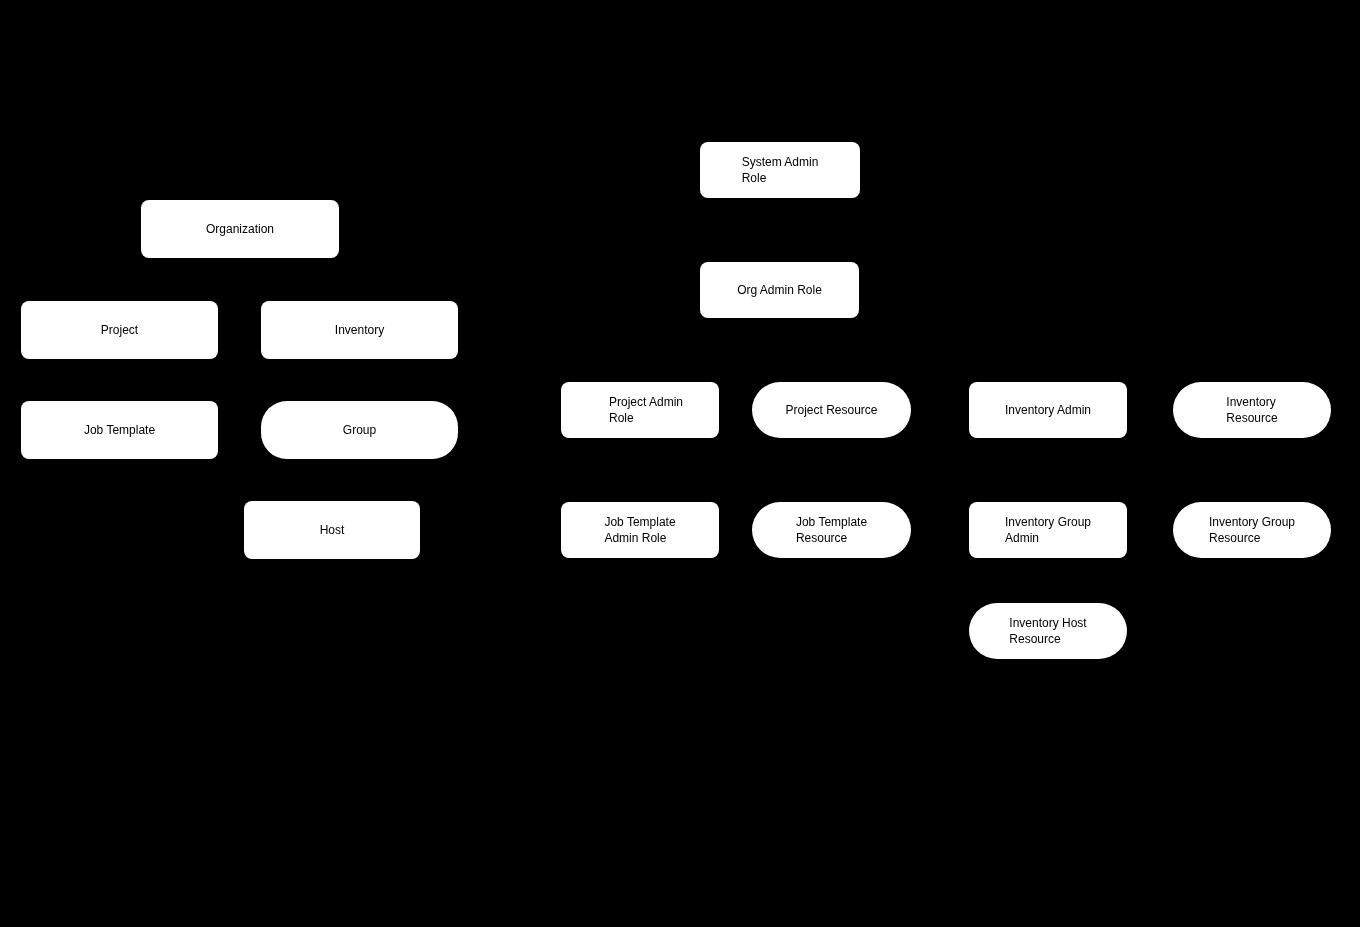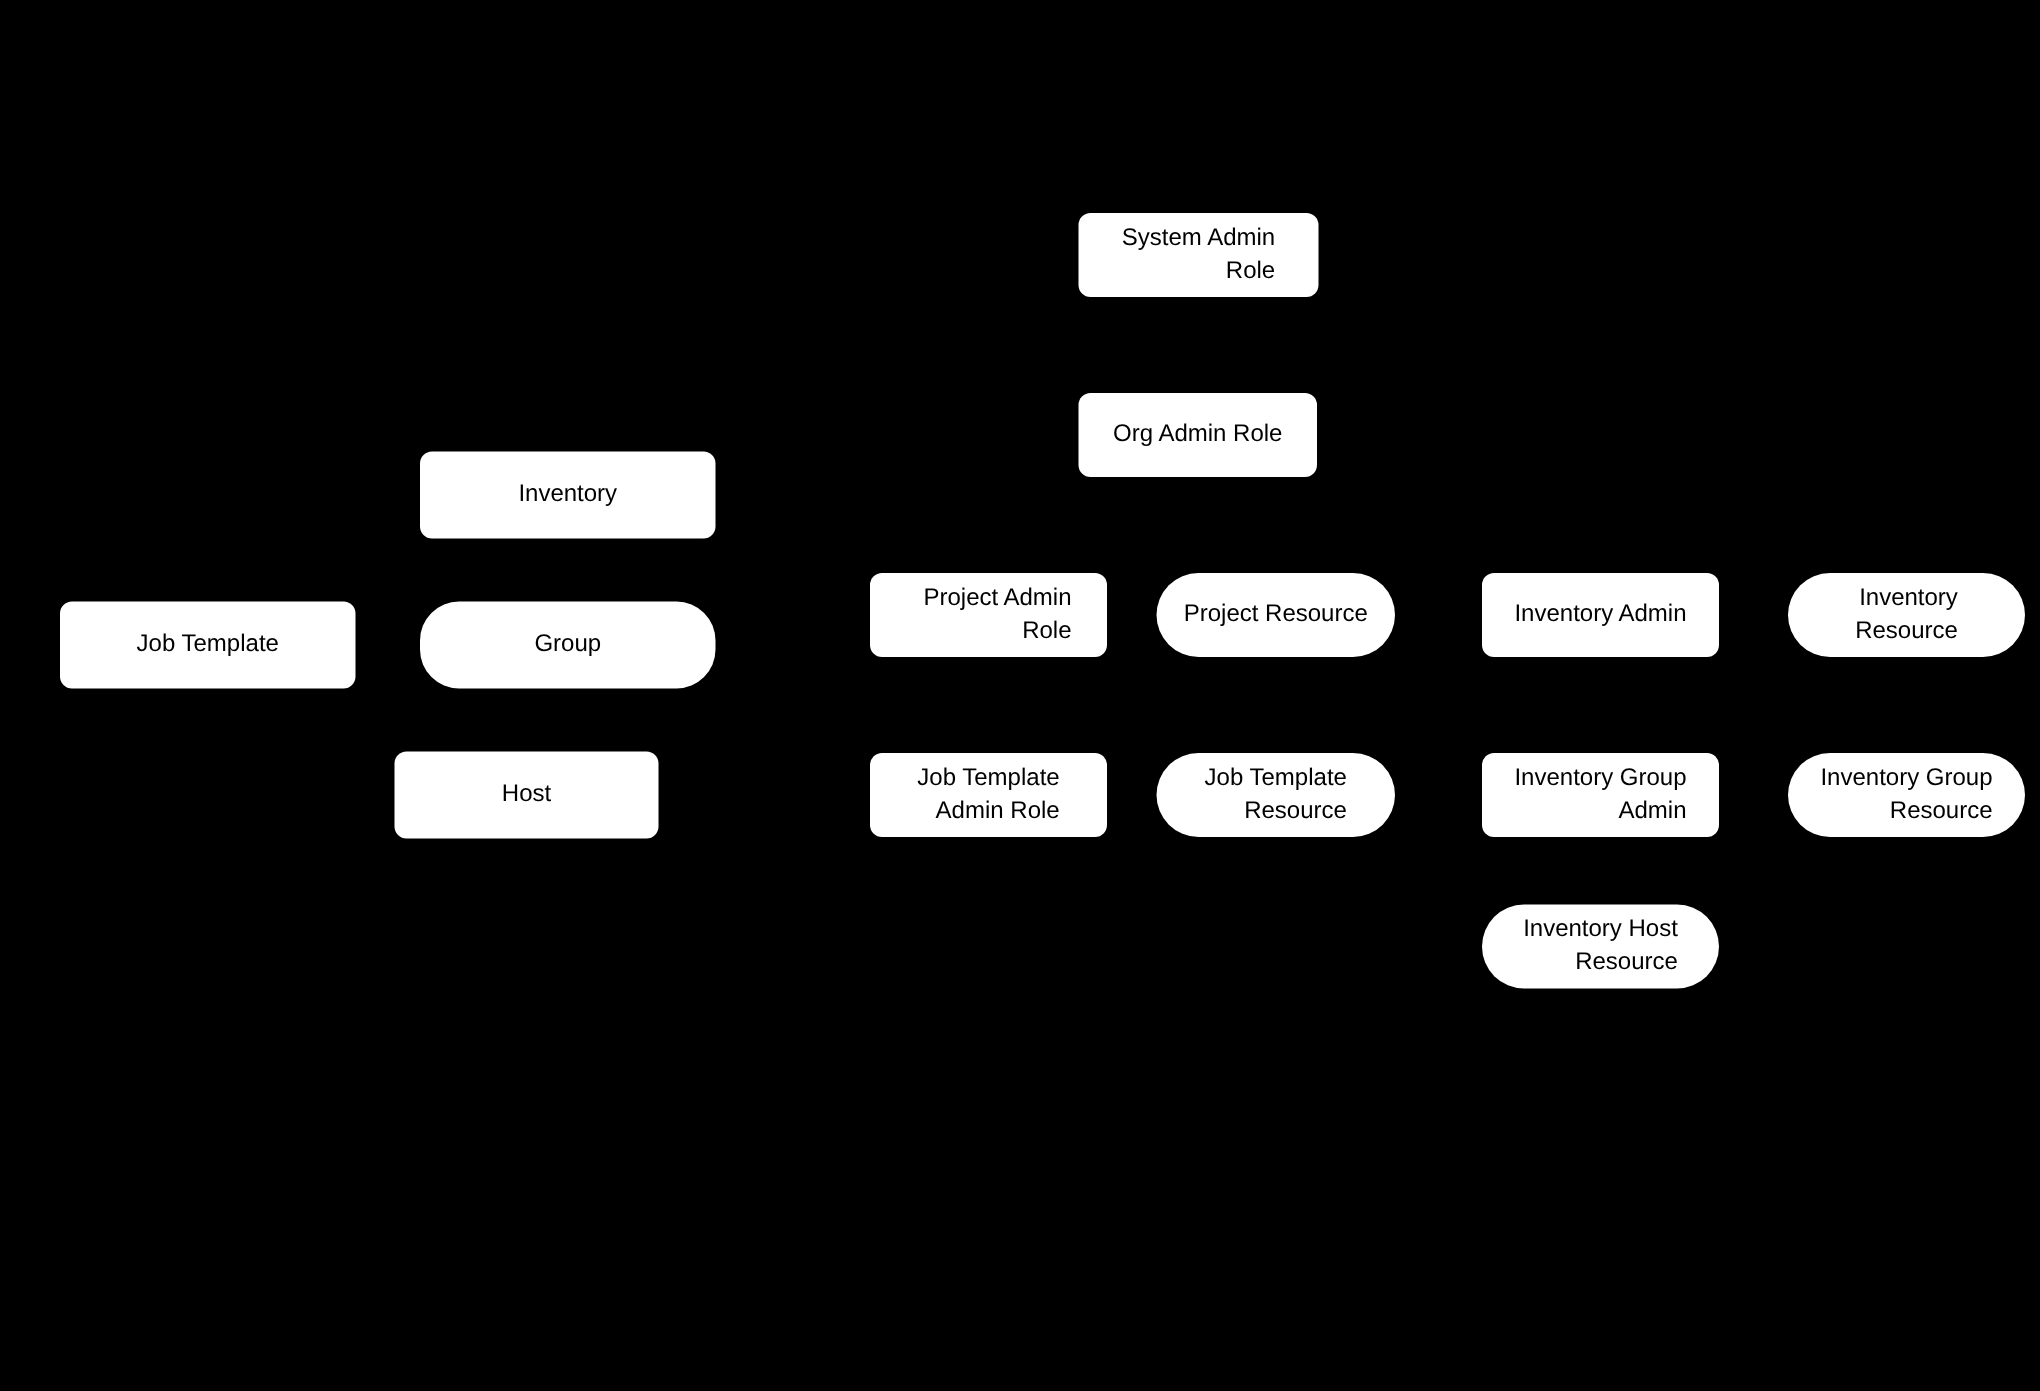--- a/index.html
+++ b/index.html
@@ -20,38 +20,39 @@
     width: 1360px;
     height: 927px;
   }
   .node {
     position: absolute;
     background: var(--fill, #ffffff);
     color: var(--text, #000000);
     display: flex;
     align-items: center;
     justify-content: center;
-    text-align: right;
-    font-size: 16px;
+    text-align: left;
+    font-size: 12px;
     line-height: 1.35;
     white-space: pre-line;
     border-radius: 8px;
     box-sizing: border-box;
-    margin-left: 19px;
   }
   .stadium {
     border-radius: 28px;
   }
 </style>
 </head>
 <body>
 
 <div class="canvas">
 
+  <div class="node" style="left:141px; top:200px; width:198px; height:58px;">Organization</div>
 
+  <div class="node" style="left:21px; top:301px; width:197px; height:58px;">Project</div>
 
   <div class="node" style="left:261px; top:301px; width:197px; height:58px;">Inventory</div>
 
   <div class="node" style="left:21px; top:401px; width:197px; height:58px;">Job Template</div>
 
   <div class="node" style="left:261px; top:401px; width:197px; height:58px;border-radius:26px;">Group</div>
 
   <div class="node" style="left:244px; top:501px; width:176px; height:58px;">Host</div>
 
   <div class="node" style="left:700px; top:142px; width:160px; height:56px;">System Admin

